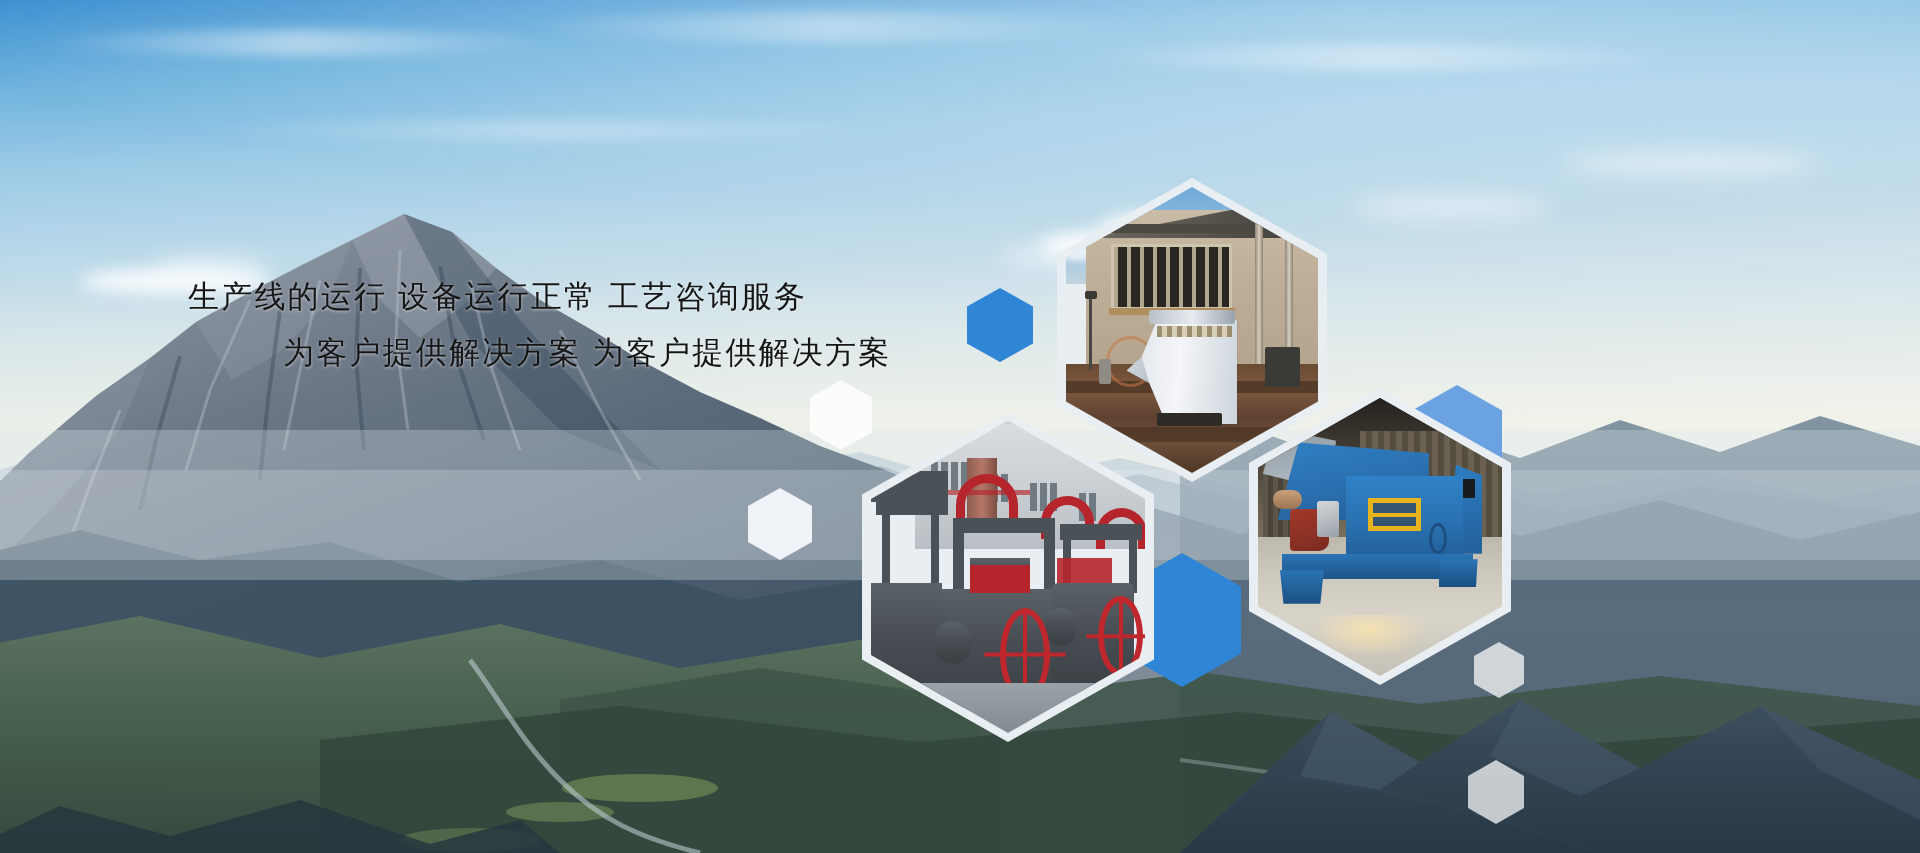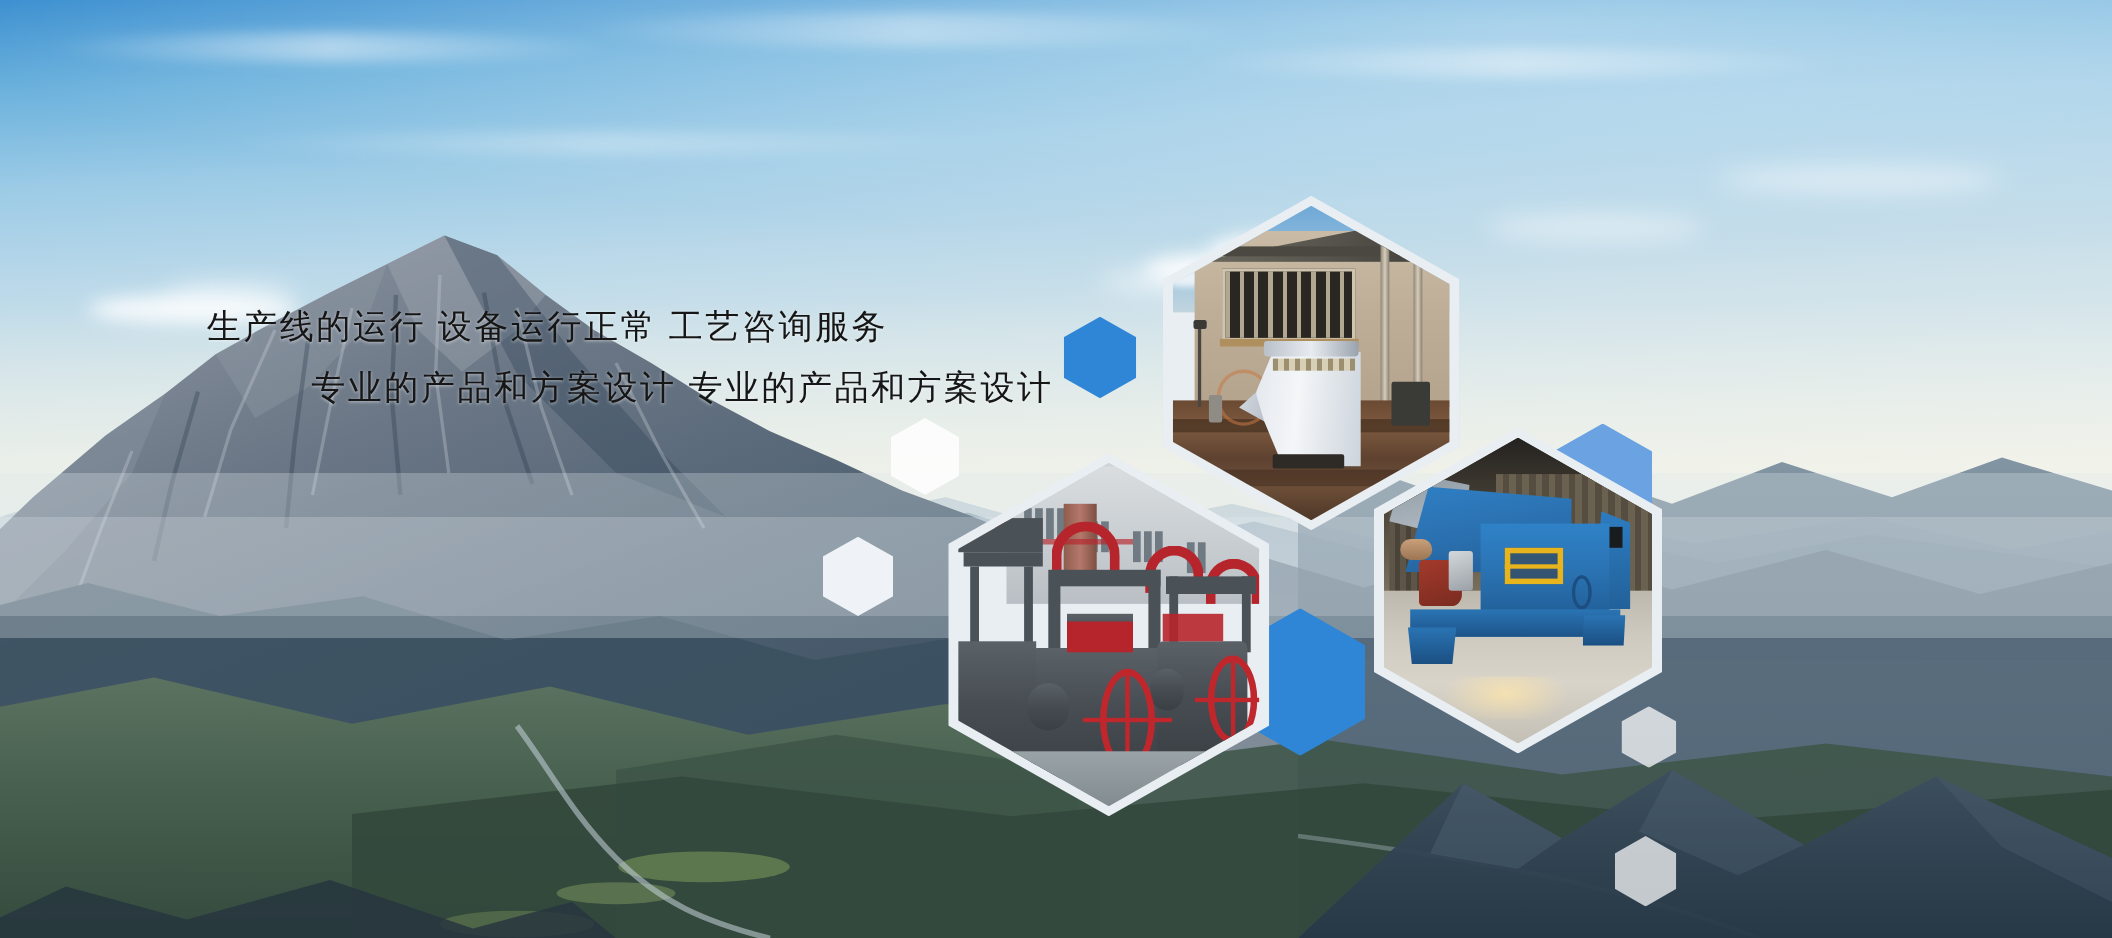--- a/index.html
+++ b/index.html
@@ -410,16 +410,16 @@
         <div class="p3-skidR"></div>
         <div class="p3-shaft"></div>
         <div class="p3-motor"></div>
         <div class="p3-motor2"></div>
       </div>
     </div>
   </div>
 
   <div class="headline">
     <div class="hl-line hl1">生产线的运行 设备运行正常 工艺咨询服务</div>
-    <div class="hl-line hl2">专业的产品和方案设计  专业的产品和方案设计</div>
+    <div class="hl-line hl2">为客户提供解决方案  为客户提供解决方案</div>
   </div>
 
 </div>
 
 </body></html>

